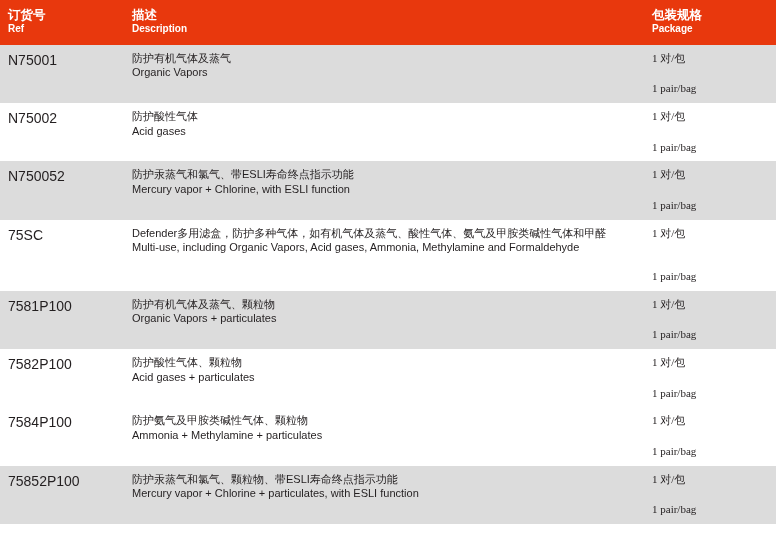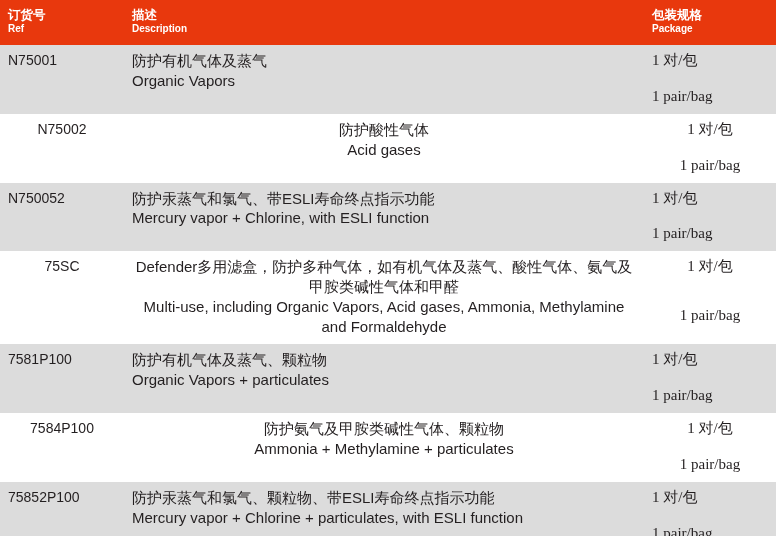--- a/index.html
+++ b/index.html
@@ -40,30 +40,29 @@
     font-weight: bold;
   }
   thead th .en {
     display: block;
     font-size: 10px;
     font-weight: bold;
   }
   tbody td {
     vertical-align: top;
     padding: 6px 8px 7px 8px;
-    font-size: 15px;
+    font-size: 11px;
     line-height: 1.33;
     color: #231f20;
   }
   tbody tr.shade td {
     background: #dcdcdc;
   }
   tbody tr.plain td {
     background: #ffffff;
-    text-align: center;
   }
   td.ref {
     font-size: 14px;
   }
   td.desc .line {
     display: block;
     white-space: normal;
   }
   td.pkg .line {
     display: block;
@@ -160,20 +159,31 @@
       <td class="desc">
         <span class="line">防护有机气体及蒸气、颗粒物</span>
         <span class="line">Organic Vapors + particulates</span>
       </td>
       <td class="pkg">
         <span class="line">1 对/包</span>
         <span class="line second">1 pair/bag</span>
       </td>
     </tr>
 
+    <tr class="plain">
+      <td class="ref">7582P100</td>
+      <td class="desc">
+        <span class="line">防护酸性气体、颗粒物</span>
+        <span class="line">Acid gases + particulates</span>
+      </td>
+      <td class="pkg">
+        <span class="line">1 对/包</span>
+        <span class="line second">1 pair/bag</span>
+      </td>
+    </tr>
 
 
     <tr class="plain">
       <td class="ref">7584P100</td>
       <td class="desc">
         <span class="line">防护氨气及甲胺类碱性气体、颗粒物</span>
         <span class="line">Ammonia + Methylamine + particulates</span>
       </td>
       <td class="pkg">
         <span class="line">1 对/包</span>

